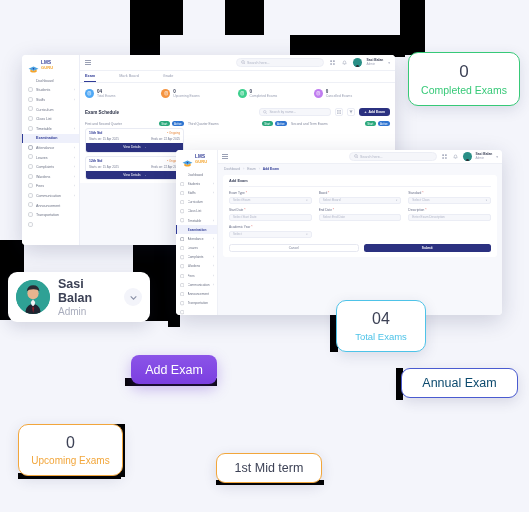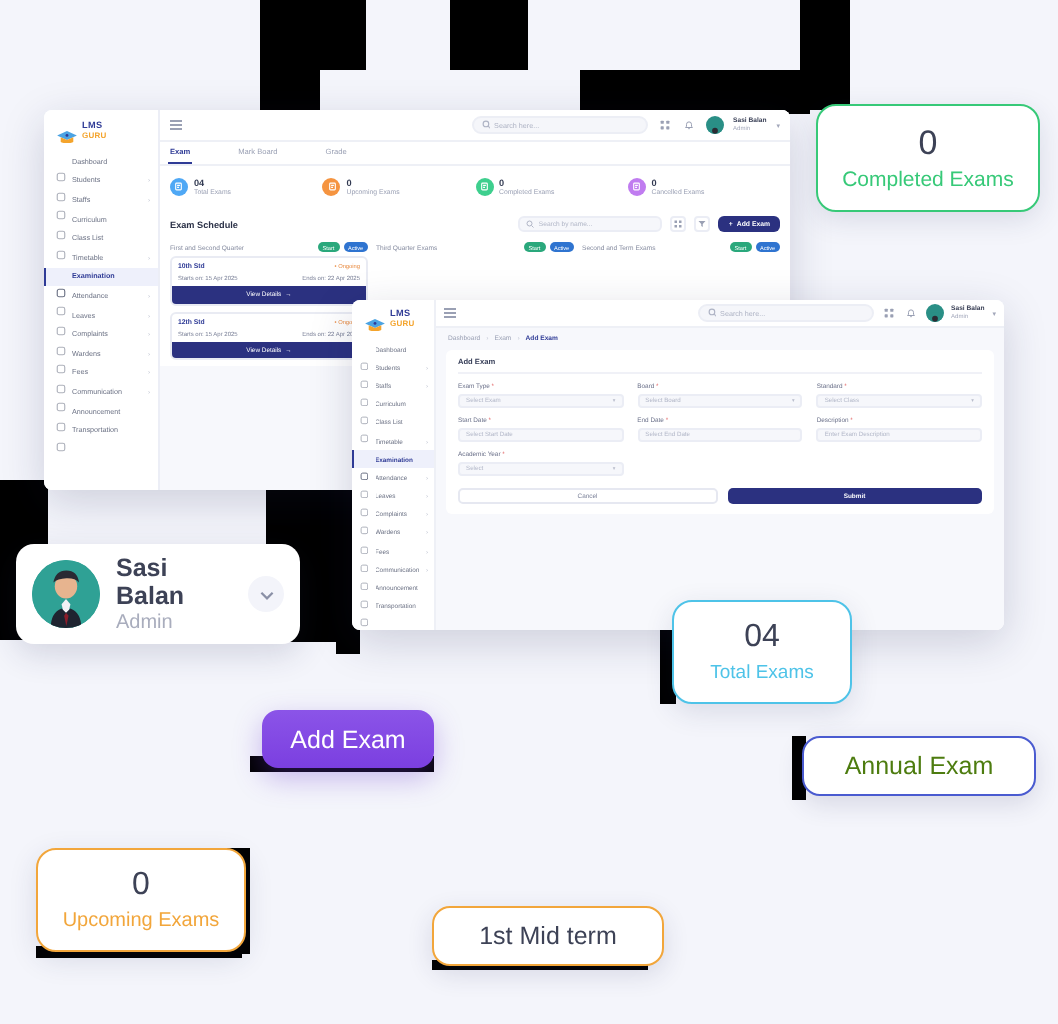--- a/index.html
+++ b/index.html
@@ -170,22 +170,22 @@
   #c-upcoming { left:18px; top:424px; width:105px; height:52px; border:1.6px solid #f2a63b; }
   #c-upcoming .num { font-size:16px; color:#3d4256; margin-bottom:5px;}
   #c-upcoming .cap { font-size:10px; color:#f2a63b; }
 
   .chip {
     position:absolute; background:#fff; border-radius:9px;
     display:flex; align-items:center; justify-content:center;
     box-shadow:0 4px 13px rgba(40,45,90,.14);
   }
   #chip-annual { left:401px; top:368px; width:117px; height:30px; border:1.6px solid #4a5bd0; }
-  #chip-annual span { font-size:12.5px; color:#4d7c0f; }
-  #chip-mid { left:216px; top:453px; width:116px; height:30px; border:1.6px solid #f2a63b; }
+  #chip-annual span { font-size:12.5px; color:#0c4a6e; }
+  #chip-mid { left:216px; top:453px; width:106px; height:30px; border:1.6px solid #f2a63b; }
   #chip-mid span { font-size:12.5px; color:#3d4256; }
 
   #btn-addexam {
     position:absolute; left:131px; top:355px; width:86px; height:29px;
     background:linear-gradient(180deg,#8b54e8 0%,#7b3fe0 100%);
     border-radius:8px; display:flex; align-items:center; justify-content:center;
     box-shadow:0 5px 14px rgba(110,60,210,.35); cursor:pointer;
   }
   #btn-addexam span { color:#fff; font-size:12.5px; }
 

